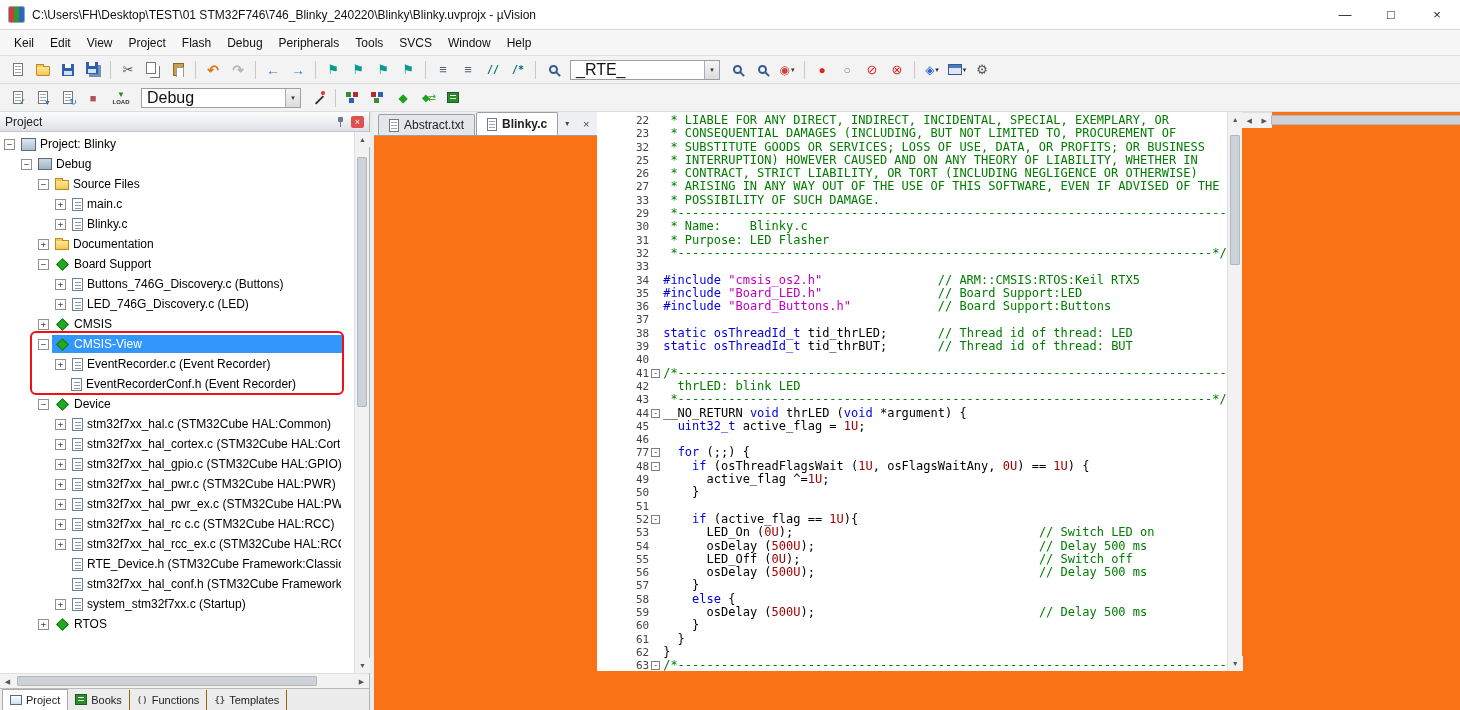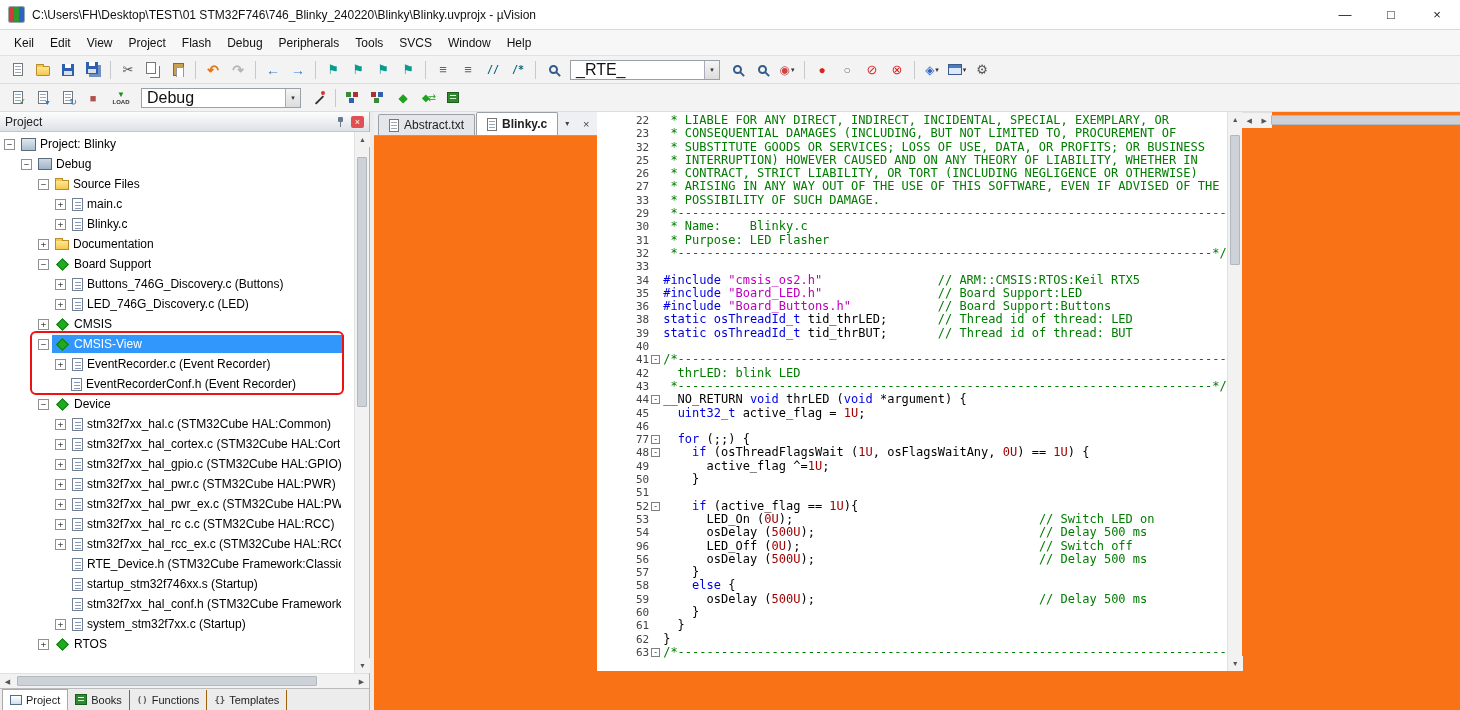--- a/index.html
+++ b/index.html
@@ -478,27 +478,20 @@
             <span class="expander hidden"></span>
             <div class="row-content">
               <span class="ti ti-file"></span>
               <span class="tlabel">RTE_Device.h (STM32Cube Framework:Classic)</span>
             </div>
           </div>
           <div class="tree-row" style="padding-left: 55px;">
             <span class="expander hidden"></span>
             <div class="row-content">
               <span class="ti ti-file"></span>
-              <span class="tlabel">startup_stm32f746xx.s (Startup)</span>
-            </div>
-          </div>
-          <div class="tree-row" style="padding-left: 55px;">
-            <span class="expander hidden"></span>
-            <div class="row-content">
-              <span class="ti ti-file"></span>
               <span class="tlabel">stm32f7xx_hal_conf.h (STM32Cube Framework</span>
             </div>
           </div>
           <div class="tree-row" style="padding-left: 55px;">
             <span class="expander">+</span>
             <div class="row-content">
               <span class="ti ti-file"></span>
               <span class="tlabel">system_stm32f7xx.c (Startup)</span>
             </div>
           </div>
@@ -571,38 +564,39 @@
           <div class="codeline"><span class="lnum">27</span><span class="foldcol"></span><span class="ctext"><span class="tk-cm"> * ARISING IN ANY WAY OUT OF THE USE OF THIS SOFTWARE, EVEN IF ADVISED OF THE</span></span></div>
           <div class="codeline"><span class="lnum">33</span><span class="foldcol"></span><span class="ctext"><span class="tk-cm"> * POSSIBILITY OF SUCH DAMAGE.</span></span></div>
           <div class="codeline"><span class="lnum">29</span><span class="foldcol"></span><span class="ctext"><span class="tk-cm"> *----------------------------------------------------------------------------</span></span></div>
           <div class="codeline"><span class="lnum">30</span><span class="foldcol"></span><span class="ctext"><span class="tk-cm"> * Name:    Blinky.c</span></span></div>
           <div class="codeline"><span class="lnum">31</span><span class="foldcol"></span><span class="ctext"><span class="tk-cm"> * Purpose: LED Flasher</span></span></div>
           <div class="codeline"><span class="lnum">32</span><span class="foldcol"></span><span class="ctext"><span class="tk-cm"> *--------------------------------------------------------------------------*/</span></span></div>
           <div class="codeline"><span class="lnum">33</span><span class="foldcol"></span><span class="ctext"></span></div>
           <div class="codeline"><span class="lnum">34</span><span class="foldcol"></span><span class="ctext"><span class="tk-kw">#include </span><span class="tk-str">"cmsis_os2.h"</span><span class="tk-pl">                </span><span class="tk-cm">// ARM::CMSIS:RTOS:Keil RTX5</span></span></div>
           <div class="codeline"><span class="lnum">35</span><span class="foldcol"></span><span class="ctext"><span class="tk-kw">#include </span><span class="tk-str">"Board_LED.h"</span><span class="tk-pl">                </span><span class="tk-cm">// Board Support:LED</span></span></div>
           <div class="codeline"><span class="lnum">36</span><span class="foldcol"></span><span class="ctext"><span class="tk-kw">#include </span><span class="tk-str">"Board_Buttons.h"</span><span class="tk-pl">            </span><span class="tk-cm">// Board Support:Buttons</span></span></div>
+          <div class="codeline"><span class="lnum">37</span><span class="foldcol"></span><span class="ctext"></span></div>
           <div class="codeline"><span class="lnum">38</span><span class="foldcol"></span><span class="ctext"><span class="tk-kw">static</span><span class="tk-pl"> </span><span class="tk-kw">osThreadId_t</span><span class="tk-pl"> tid_thrLED;</span><span class="tk-pl">       </span><span class="tk-cm">// Thread id of thread: LED</span></span></div>
           <div class="codeline"><span class="lnum">39</span><span class="foldcol"></span><span class="ctext"><span class="tk-kw">static</span><span class="tk-pl"> </span><span class="tk-kw">osThreadId_t</span><span class="tk-pl"> tid_thrBUT;</span><span class="tk-pl">       </span><span class="tk-cm">// Thread id of thread: BUT</span></span></div>
           <div class="codeline"><span class="lnum">40</span><span class="foldcol"></span><span class="ctext"></span></div>
           <div class="codeline"><span class="lnum">41</span><span class="foldcol"><span class="foldbox">-</span></span><span class="ctext"><span class="tk-cm">/*----------------------------------------------------------------------------</span></span></div>
           <div class="codeline"><span class="lnum">42</span><span class="foldcol"></span><span class="ctext"><span class="tk-cm">  thrLED: blink LED</span></span></div>
           <div class="codeline"><span class="lnum">43</span><span class="foldcol"></span><span class="ctext"><span class="tk-cm"> *--------------------------------------------------------------------------*/</span></span></div>
           <div class="codeline"><span class="lnum">44</span><span class="foldcol"><span class="foldbox">-</span></span><span class="ctext"><span class="tk-pl">__NO_RETURN </span><span class="tk-kw">void</span><span class="tk-pl"> thrLED (</span><span class="tk-kw">void</span><span class="tk-pl"> *argument) {</span></span></div>
           <div class="codeline"><span class="lnum">45</span><span class="foldcol"></span><span class="ctext"><span class="tk-pl">  </span><span class="tk-kw">uint32_t</span><span class="tk-pl"> active_flag = </span><span class="tk-num">1U</span><span class="tk-pl">;</span></span></div>
           <div class="codeline"><span class="lnum">46</span><span class="foldcol"></span><span class="ctext"></span></div>
           <div class="codeline"><span class="lnum">77</span><span class="foldcol"><span class="foldbox">-</span></span><span class="ctext"><span class="tk-pl">  </span><span class="tk-kw">for</span><span class="tk-pl"> (;;) {</span></span></div>
           <div class="codeline"><span class="lnum">48</span><span class="foldcol"><span class="foldbox">-</span></span><span class="ctext"><span class="tk-pl">    </span><span class="tk-kw">if</span><span class="tk-pl"> (</span><span class="tk-fn">osThreadFlagsWait</span><span class="tk-pl"> (</span><span class="tk-num">1U</span><span class="tk-pl">, </span><span class="tk-fn">osFlagsWaitAny</span><span class="tk-pl">, </span><span class="tk-num">0U</span><span class="tk-pl">) == </span><span class="tk-num">1U</span><span class="tk-pl">) {</span></span></div>
           <div class="codeline"><span class="lnum">49</span><span class="foldcol"></span><span class="ctext"><span class="tk-pl">      active_flag ^=</span><span class="tk-num">1U</span><span class="tk-pl">;</span></span></div>
           <div class="codeline"><span class="lnum">50</span><span class="foldcol"></span><span class="ctext"><span class="tk-pl">    }</span></span></div>
           <div class="codeline"><span class="lnum">51</span><span class="foldcol"></span><span class="ctext"></span></div>
           <div class="codeline"><span class="lnum">52</span><span class="foldcol"><span class="foldbox">-</span></span><span class="ctext"><span class="tk-pl">    </span><span class="tk-kw">if</span><span class="tk-pl"> (active_flag == </span><span class="tk-num">1U</span><span class="tk-pl">){</span></span></div>
           <div class="codeline"><span class="lnum">53</span><span class="foldcol"></span><span class="ctext"><span class="tk-pl">      </span><span class="tk-fn">LED_On</span><span class="tk-pl"> (</span><span class="tk-num">0U</span><span class="tk-pl">);</span><span class="tk-pl">                                  </span><span class="tk-cm">// Switch LED on</span></span></div>
           <div class="codeline"><span class="lnum">54</span><span class="foldcol"></span><span class="ctext"><span class="tk-pl">      </span><span class="tk-fn">osDelay</span><span class="tk-pl"> (</span><span class="tk-num">500U</span><span class="tk-pl">);</span><span class="tk-pl">                               </span><span class="tk-cm">// Delay 500 ms</span></span></div>
-          <div class="codeline"><span class="lnum">96</span><span class="foldcol"></span><span class="ctext"><span class="tk-pl">      </span><span class="tk-fn">LED_Off</span><span class="tk-pl"> (</span><span class="tk-num">0U</span><span class="tk-pl">);</span><span class="tk-pl">                                 </span><span class="tk-cm">// Switch off</span></span></div>
+          <div class="codeline"><span class="lnum">55</span><span class="foldcol"></span><span class="ctext"><span class="tk-pl">      </span><span class="tk-fn">LED_Off</span><span class="tk-pl"> (</span><span class="tk-num">0U</span><span class="tk-pl">);</span><span class="tk-pl">                                 </span><span class="tk-cm">// Switch off</span></span></div>
           <div class="codeline"><span class="lnum">56</span><span class="foldcol"></span><span class="ctext"><span class="tk-pl">      </span><span class="tk-fn">osDelay</span><span class="tk-pl"> (</span><span class="tk-num">500U</span><span class="tk-pl">);</span><span class="tk-pl">                               </span><span class="tk-cm">// Delay 500 ms</span></span></div>
           <div class="codeline"><span class="lnum">57</span><span class="foldcol"></span><span class="ctext"><span class="tk-pl">    }</span></span></div>
           <div class="codeline"><span class="lnum">58</span><span class="foldcol"></span><span class="ctext"><span class="tk-pl">    </span><span class="tk-kw">else</span><span class="tk-pl"> {</span></span></div>
           <div class="codeline"><span class="lnum">59</span><span class="foldcol"></span><span class="ctext"><span class="tk-pl">      </span><span class="tk-fn">osDelay</span><span class="tk-pl"> (</span><span class="tk-num">500U</span><span class="tk-pl">);</span><span class="tk-pl">                               </span><span class="tk-cm">// Delay 500 ms</span></span></div>
           <div class="codeline"><span class="lnum">60</span><span class="foldcol"></span><span class="ctext"><span class="tk-pl">    }</span></span></div>
           <div class="codeline"><span class="lnum">61</span><span class="foldcol"></span><span class="ctext"><span class="tk-pl">  }</span></span></div>
           <div class="codeline"><span class="lnum">62</span><span class="foldcol"></span><span class="ctext"><span class="tk-pl">}</span></span></div>
           <div class="codeline"><span class="lnum">63</span><span class="foldcol"><span class="foldbox">-</span></span><span class="ctext"><span class="tk-cm">/*----------------------------------------------------------------------------</span></span></div>
         </div>
       <div class="vscroll">

